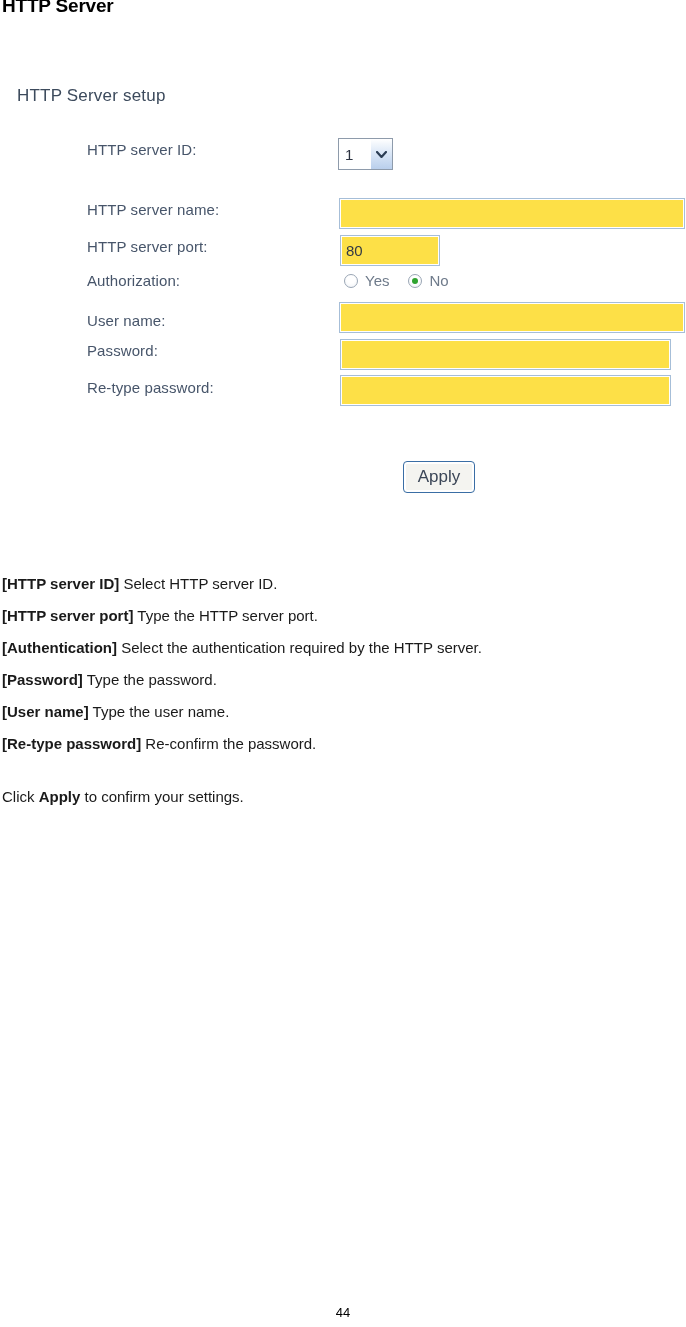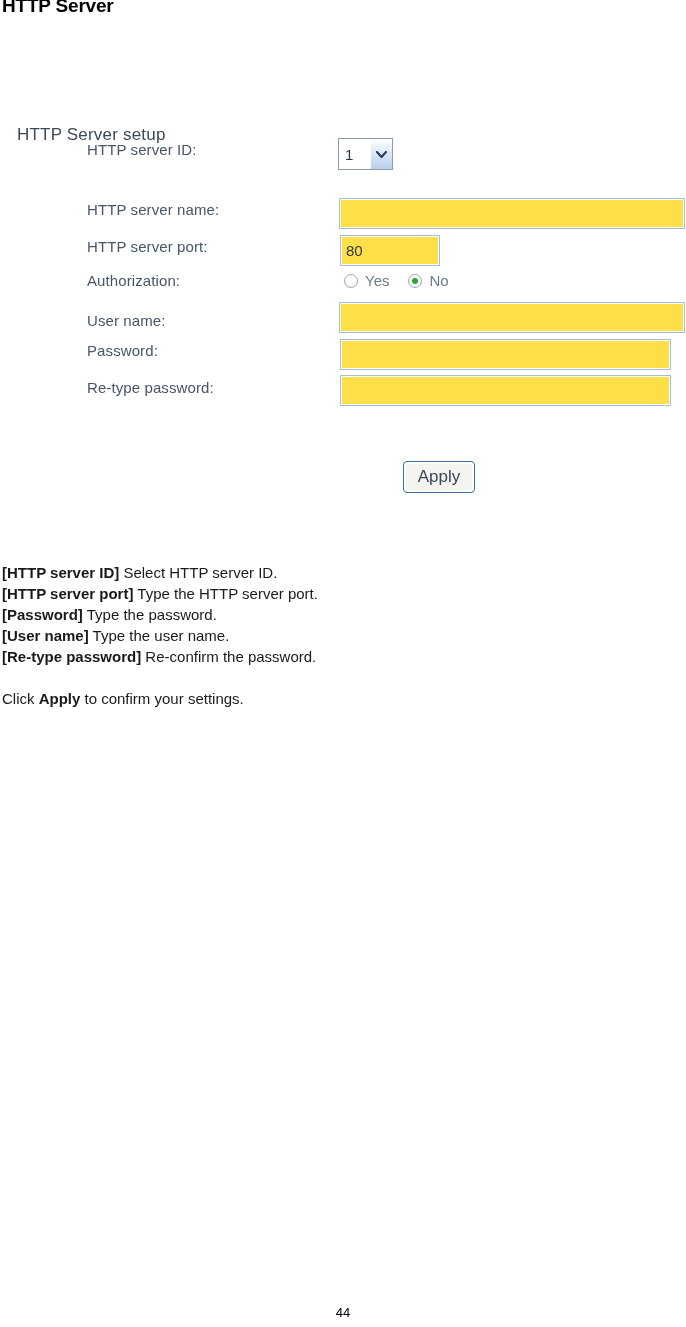--- a/index.html
+++ b/index.html
@@ -38,21 +38,20 @@
   }
 
   #setup-heading {
     position: absolute;
     left: 17px;
     top: 6px;
     font-size: 17px;
     color: #3c4a5c;
     letter-spacing: 0.2px;
     white-space: nowrap;
-    margin-top: 39px;
   }
 
   .field-label {
     position: absolute;
     left: 87px;
     font-size: 15px;
     color: #47556a;
     letter-spacing: 0.1px;
     white-space: nowrap;
   }
@@ -170,21 +169,21 @@
   
   #description {
     position: absolute;
     left: 2px;
     top: 562px;
     width: 684px;
     font-size: 15px;
     line-height: 21px;
     color: #1a1a1a;
   }
-  #description .desc-line { white-space: nowrap; }
+  #description .desc-line { white-space: nowrap; margin-top: 11px; }
   #description .desc-line b { font-weight: bold; }
   #description .spacer { height: 21px; }
 
   
   #page-number {
     position: absolute;
     left: 0;
     top: 1305px;
     width: 686px;
     text-align: center;
@@ -242,20 +241,23 @@
 </div>
 
 <div id="description">
   <div class="desc-line">
     <b>[HTTP server ID]</b><span> Select HTTP server ID.</span>
   </div>
   <div class="desc-line">
     <b>[HTTP server port]</b><span> Type the HTTP server port.</span>
   </div>
   <div class="desc-line">
+    <b>[Authentication]</b><span> Select the authentication required by the HTTP server.</span>
+  </div>
+  <div class="desc-line">
     <b>[Password]</b><span> Type the password.</span>
   </div>
   <div class="desc-line">
     <b>[User name]</b><span> Type the user name.</span>
   </div>
   <div class="desc-line">
     <b>[Re-type password]</b><span> Re-confirm the password.</span>
   </div>
   <div class="spacer"></div>
   <div class="desc-line">

